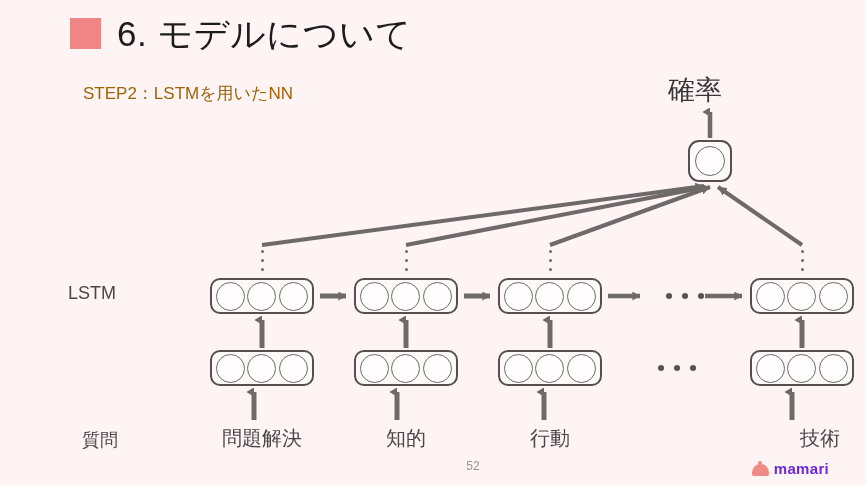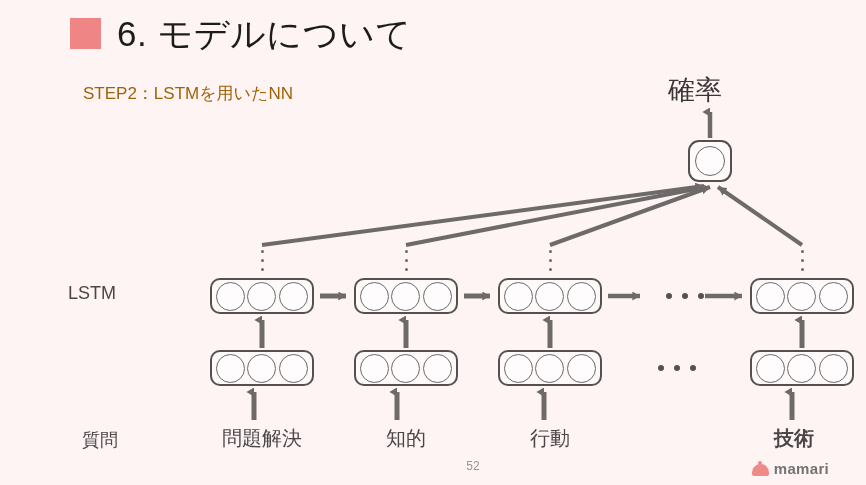--- a/index.html
+++ b/index.html
@@ -209,21 +209,21 @@
     position: absolute;
     left: 6.5px;
     top: 0;
     width: 4px;
     height: 4px;
     border-radius: 50%;
     background: #f08a86;
   }
   .brand-name {
     font-size: 15px;
-    color: #737373;
+    color: #6d28d9;
     letter-spacing: 0.3px;
     font-weight: 600;
   }
 </style>
 </head>
 <body>
 
 <div id="slide">
 
   <div class="title-row">
@@ -312,21 +312,21 @@
 
   <div class="hdots" style="left:637px; top:368px;">
       <i></i>
       <i></i>
       <i></i>
     </div>
 
   <div class="word" style="left:222px; top:425px;">問題解決</div>
   <div class="word" style="left:366px; top:425px;">知的</div>
   <div class="word" style="left:510px; top:425px;">行動</div>
-  <div class="word" style="left:754px; top:425px;font-weight:bold;">技術</div>
+  <div class="word" style="left:780px; top:425px;">技術</div>
 
   <svg id="wires" viewBox="0 0 866 485">
     <defs>
       <marker id="arrowUp" markerWidth="9" markerHeight="9" refX="4.5" refY="7.6" orient="auto" markerUnits="userSpaceOnUse">
         <path d="M4.5 0 L9 7.6 L0 7.6 Z" fill="#6e6a69"></path>
       </marker>
       <marker id="arrowRight" markerWidth="9" markerHeight="9" refX="7.6" refY="4.5" orient="auto" markerUnits="userSpaceOnUse">
         <path d="M0 0 L7.6 4.5 L0 9 Z" fill="#6e6a69"></path>
       </marker>
       <marker id="arrowThin" markerWidth="10" markerHeight="9" refX="8.6" refY="4.5" orient="auto" markerUnits="userSpaceOnUse">

